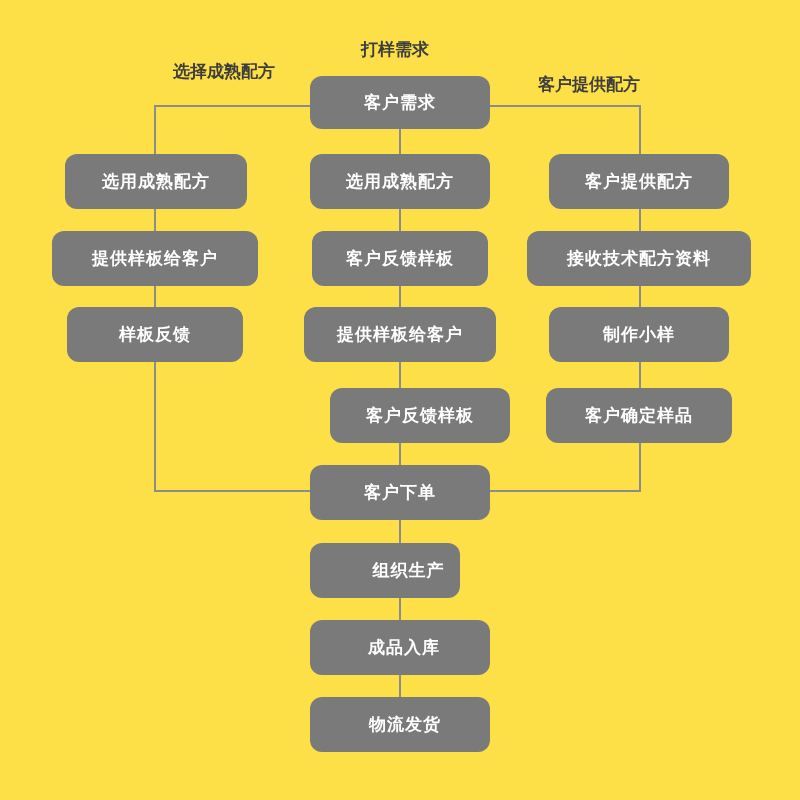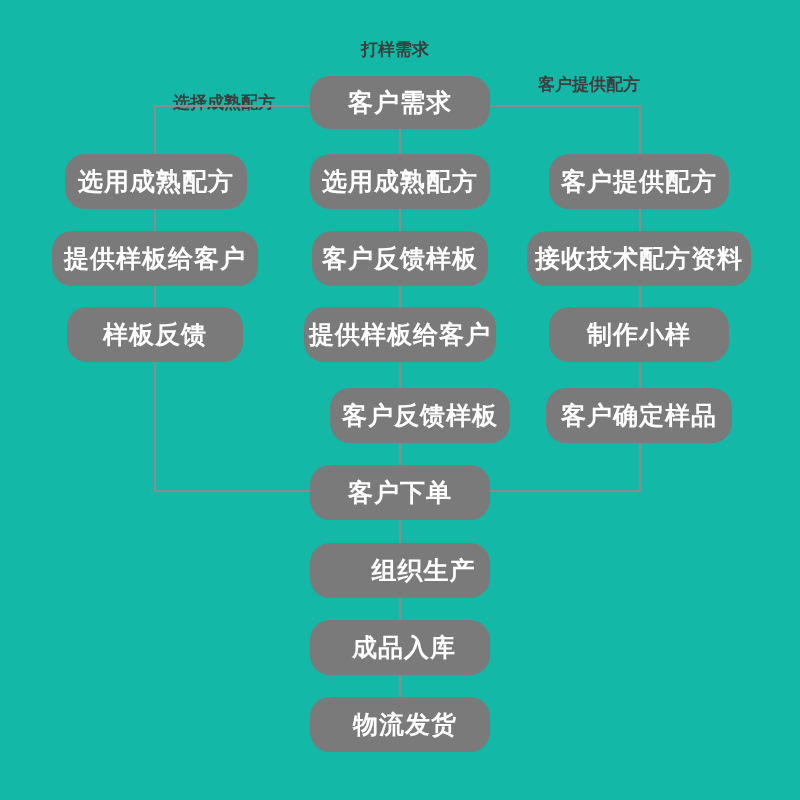--- a/index.html
+++ b/index.html
@@ -4,34 +4,34 @@
 <style>
   html, body {
     margin: 0;
     padding: 0;
     background: #ffffff;
   }
   #canvas {
     position: relative;
     width: 800px;
     height: 800px;
-    background: #14b8a6;
+    background: #fde047;
     overflow: hidden;
     font-family: "Liberation Sans", "DejaVu Sans", sans-serif;
   }
   .node {
     position: absolute;
     height: 55px;
     background: #7a7a7a;
     color: #ffffff;
-    border-radius: 20px;
+    border-radius: 12px;
     display: flex;
     align-items: center;
     justify-content: center;
-    font-size: 25px;
+    font-size: 17px;
     font-weight: bold;
     letter-spacing: 1px;
     white-space: nowrap;
     box-sizing: border-box;
   }
   .flow-label {
     position: absolute;
     color: #3d3d3d;
     font-size: 17px;
     font-weight: bold;
@@ -42,21 +42,21 @@
     position: absolute;
     background: #8c8c8c;
   }
 </style>
 </head>
 <body>
 
 <div id="canvas">
 
   <div class="flow-label" style="left:345px; top:38px; width:100px;">打样需求</div>
-  <div class="flow-label" style="left:164px; top:91px; width:120px;">选择成熟配方</div>
+  <div class="flow-label" style="left:164px; top:60px; width:120px;">选择成熟配方</div>
   <div class="flow-label" style="left:529px; top:73px; width:120px;">客户提供配方</div>
 
   <div class="line" style="left:399px; top:129px; width:2px; height:25px;"></div>
   <div class="line" style="left:154px; top:105px; width:158px; height:2px;"></div>
   <div class="line" style="left:154px; top:105px; width:2px; height:49px;"></div>
   <div class="line" style="left:488px; top:105px; width:153px; height:2px;"></div>
   <div class="line" style="left:639px; top:105px; width:2px; height:49px;"></div>
 
   <div class="line" style="left:154px; top:209px; width:2px; height:22px;"></div>
   <div class="line" style="left:154px; top:286px; width:2px; height:21px;"></div>
@@ -88,17 +88,17 @@
   <div class="node" style="left:312px; top:231px; width:176px;">客户反馈样板</div>
   <div class="node" style="left:304px; top:307px; width:192px;">提供样板给客户</div>
   <div class="node" style="left:310px; top:388px; width:180px;margin-left:20px;">客户反馈样板</div>
 
   <div class="node" style="left:549px; top:154px; width:180px;">客户提供配方</div>
   <div class="node" style="left:527px; top:231px; width:224px;">接收技术配方资料</div>
   <div class="node" style="left:549px; top:307px; width:180px;">制作小样</div>
   <div class="node" style="left:546px; top:388px; width:186px;">客户确定样品</div>
 
   <div class="node" style="left:310px; top:465px; width:180px;">客户下单</div>
-  <div class="node" style="left:310px; top:543px; width:180px;padding-left:47px;">组织生产</div>
+  <div class="node" style="left:310px; top:543px; width:150px;padding-left:47px;">组织生产</div>
   <div class="node" style="left:310px; top:620px; width:180px;padding-left:8px;">成品入库</div>
   <div class="node" style="left:310px; top:697px; width:180px;padding-left:10px;">物流发货</div>
 
 </div>
 
 </body></html>

